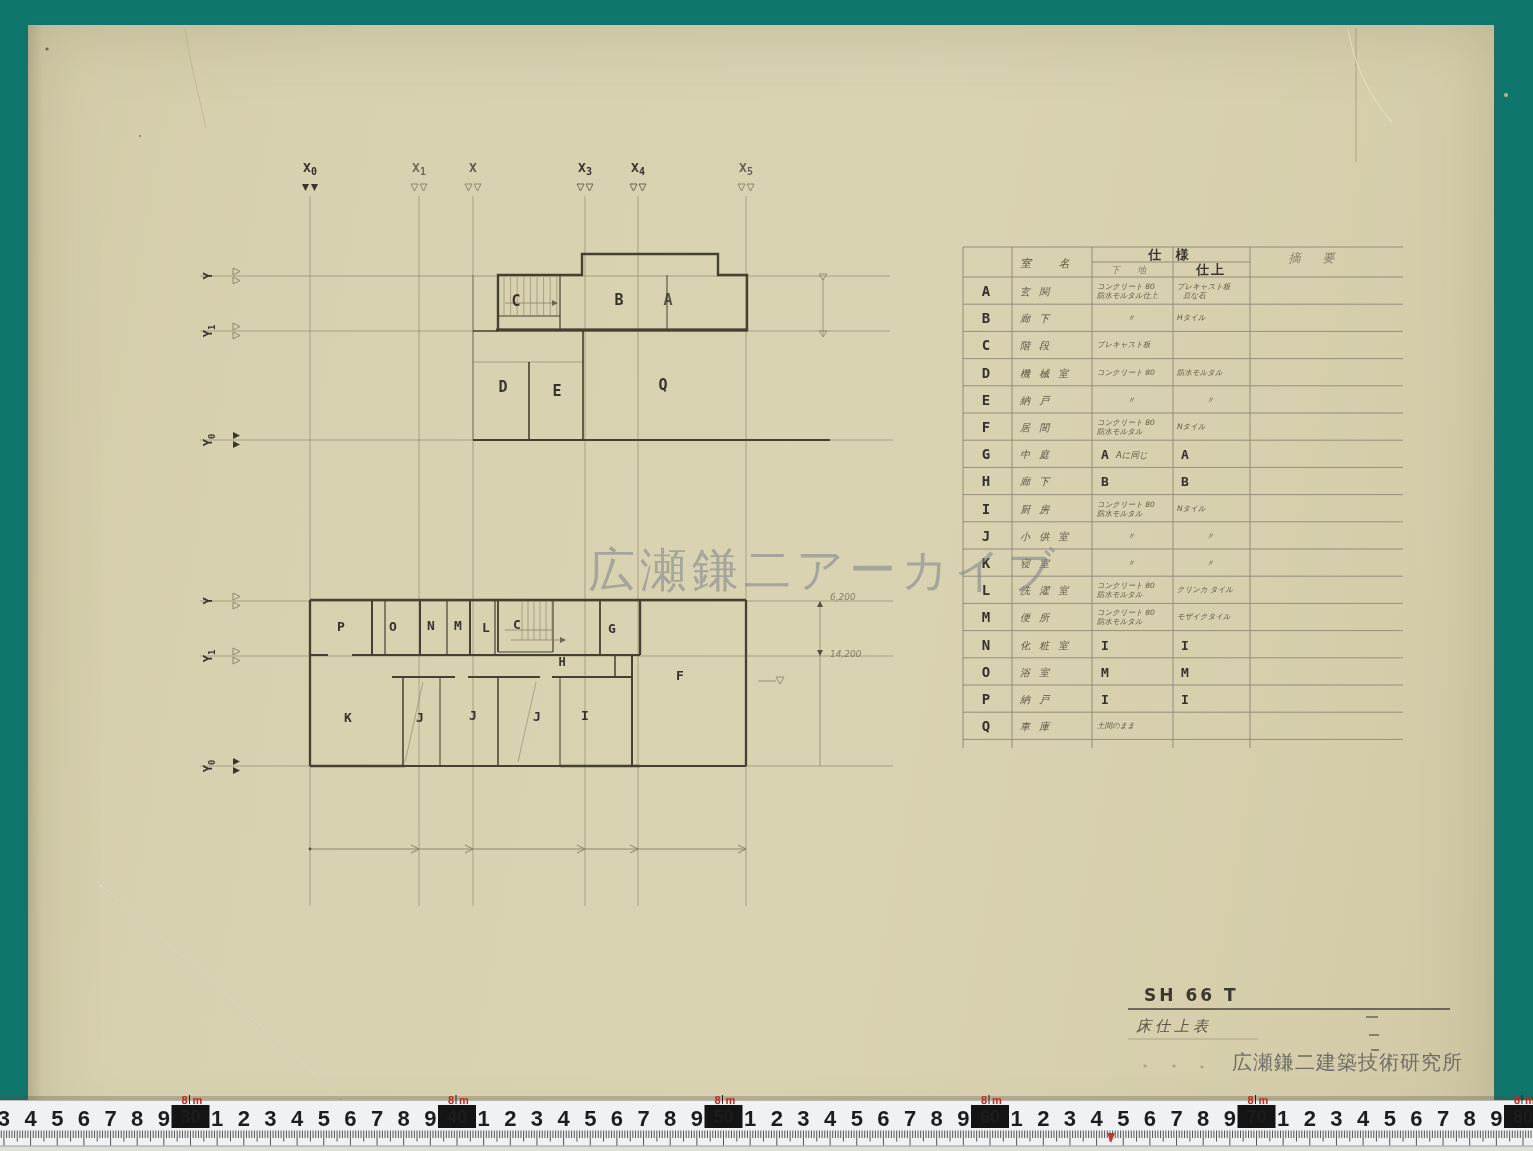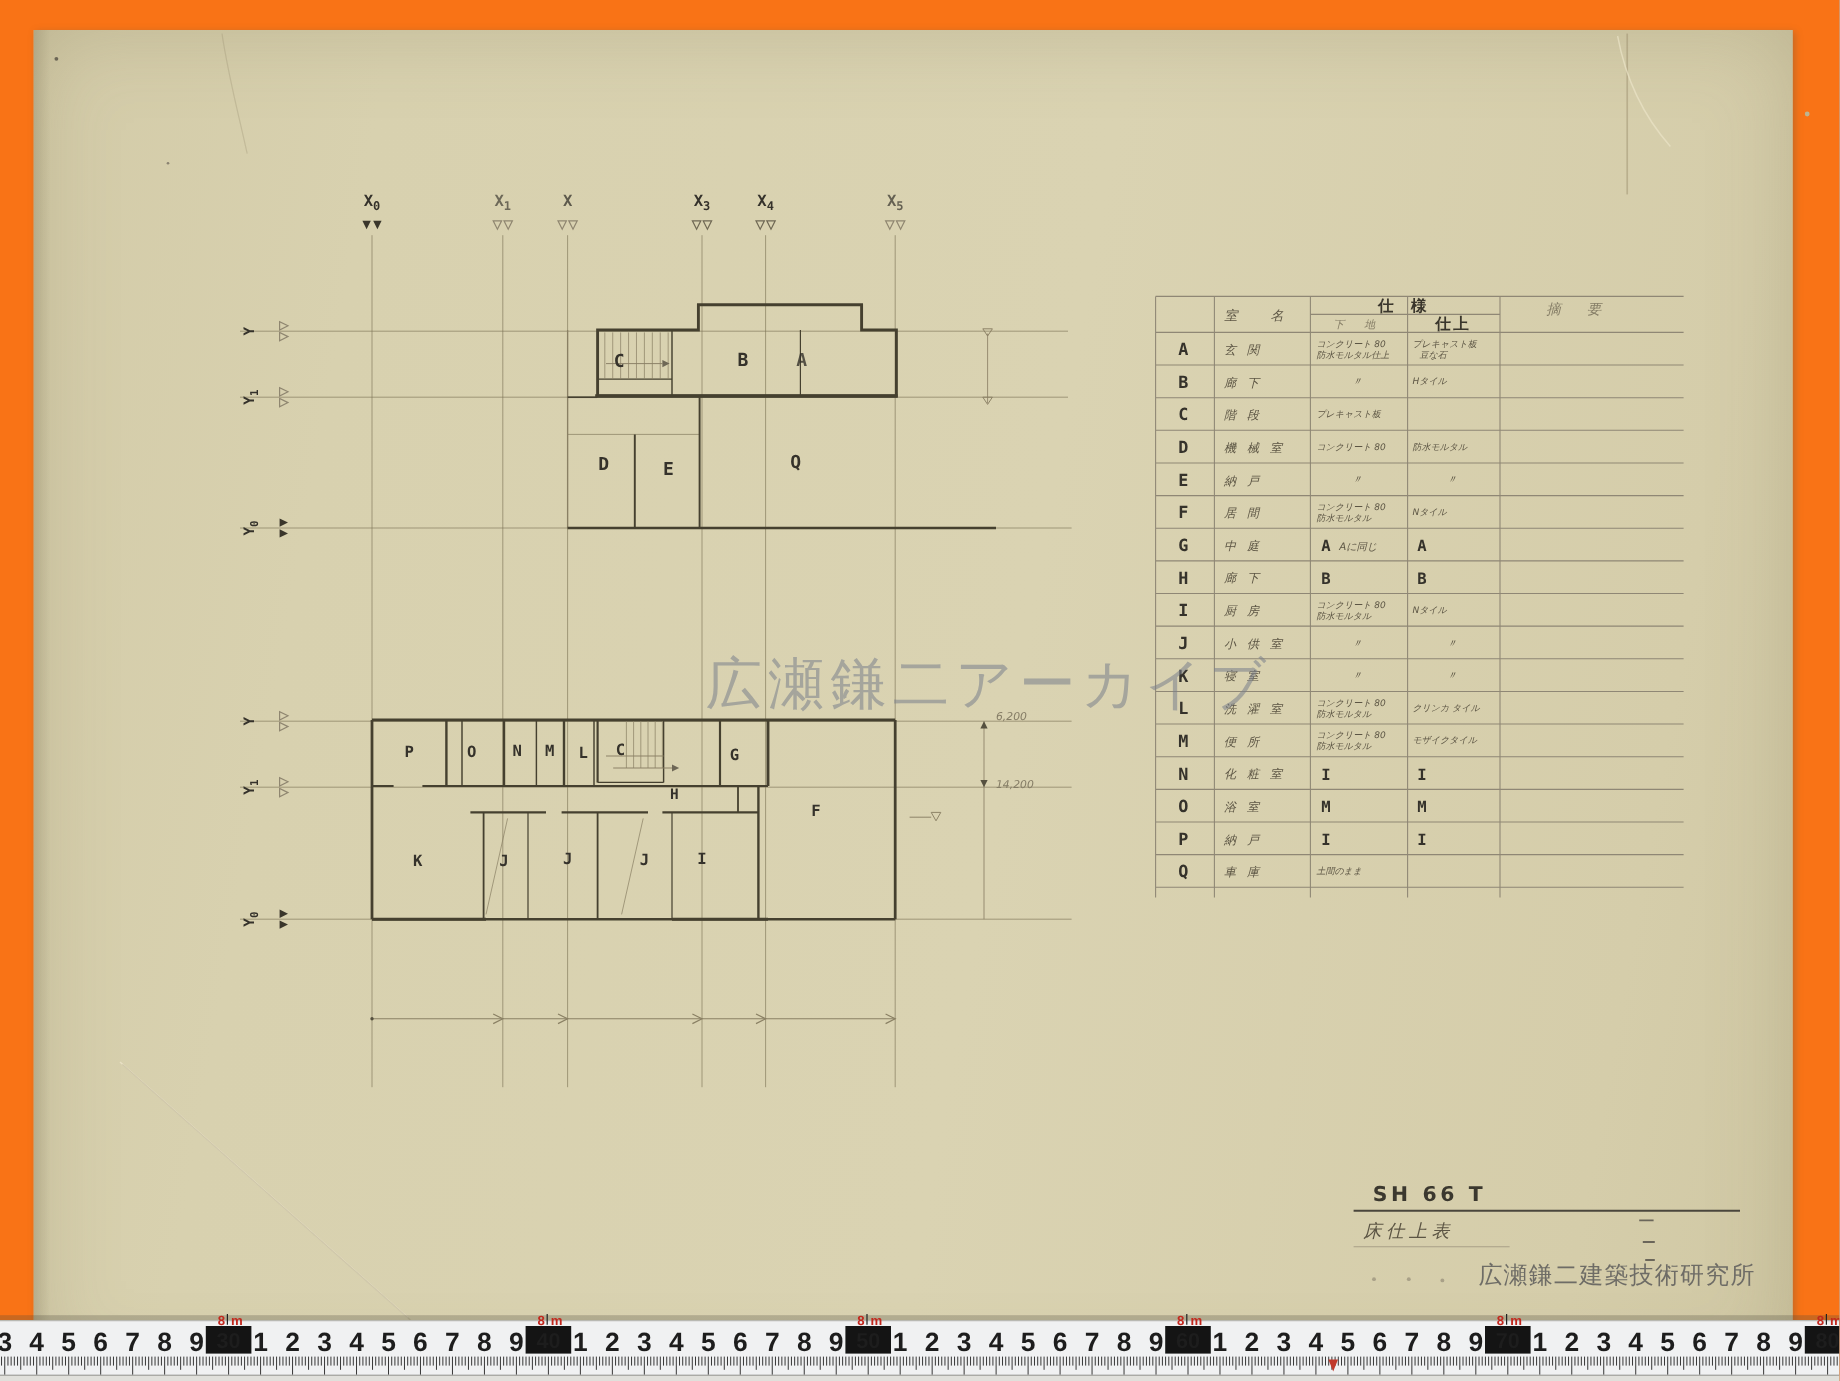--- a/index.html
+++ b/index.html
@@ -1,17 +1,17 @@
 <!DOCTYPE html>
 <html><head>
 <meta charset="utf-8">
 <style>
   html,body{margin:0;padding:0;background:#b9b7b2;}
   #canvas{position:relative;width:1533px;height:1151px;overflow:hidden;
-          background:#f97316;font-family:"DejaVu Sans",sans-serif;}
+          background:#0f766e;font-family:"DejaVu Sans",sans-serif;}
   #sheet{position:absolute;left:28px;top:25px;width:1466px;height:1126px;
          background:linear-gradient(100deg,#d3cba8 0%,#d8d1af 18%,#dad3b2 55%,#d5cdaa 88%,#d0c8a4 100%);
          box-shadow:inset 0 0 70px rgba(135,125,90,.30), 2px 2px 6px rgba(90,85,70,.35);}
   #sheet .edgeL{position:absolute;left:0;top:0;width:14px;height:100%;
          background:linear-gradient(90deg,rgba(120,110,80,.25),rgba(120,110,80,0));}
   svg{position:absolute;left:0;top:0;}
   text{font-family:"DejaVu Sans",sans-serif;}
   .st  {font-family:"DejaVu Sans Mono",monospace;font-weight:bold;fill:#35322b;}
   .stj {font-weight:bold;fill:#3a362c;}
   .hand{fill:#5c5544;font-style:italic;}

